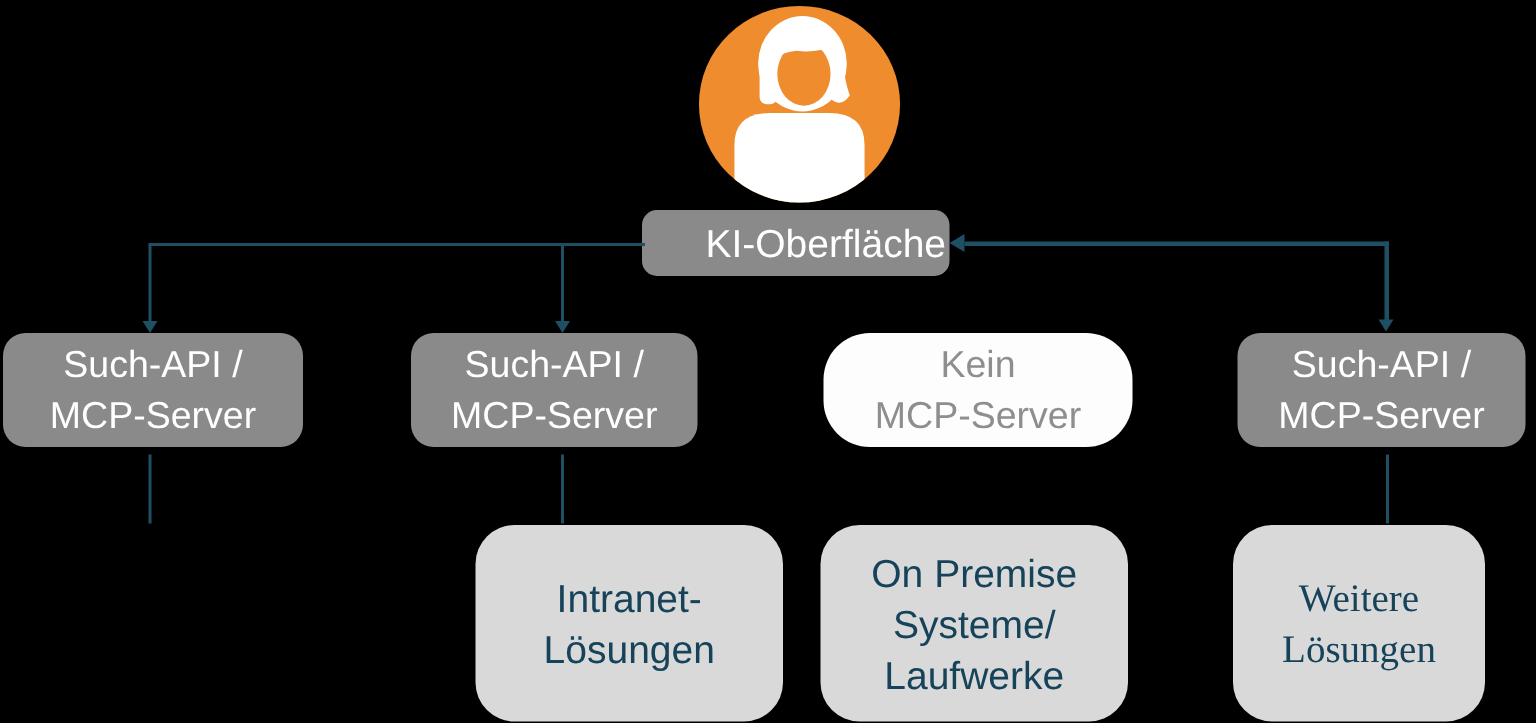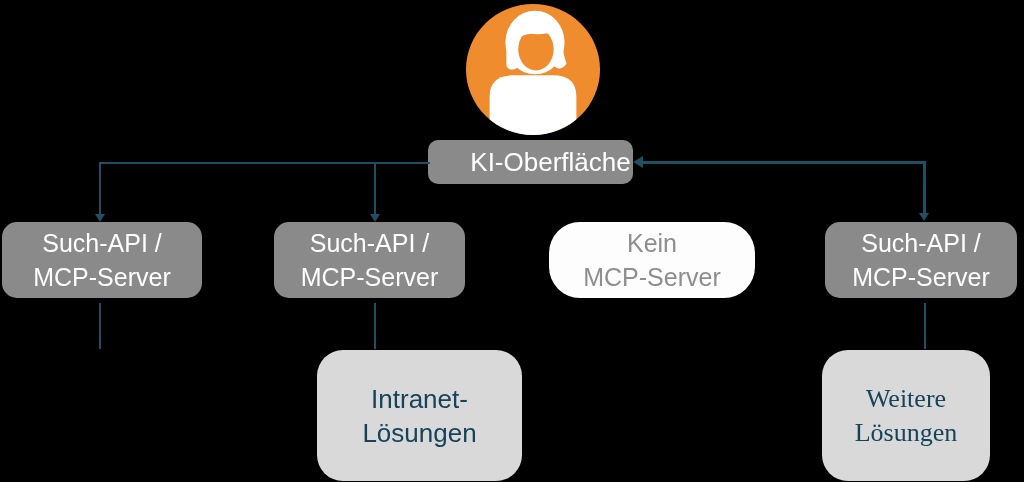--- a/index.html
+++ b/index.html
@@ -114,18 +114,23 @@
   </div>
 
   <div class="line s-c1"></div>
   <div class="line s-c2"></div>
   <div class="line s-c4"></div>
 
   <div class="box bot c2">
     <span class="lbl">Intranet-
 Lösungen</span>
   </div>
+  <div class="box bot c3">
+    <span class="lbl">On Premise
+Systeme/
+Laufwerke</span>
+  </div>
   <div class="box bot c4">
     <span class="lbl">Weitere
 Lösungen</span>
   </div>
 
 </div>
 
 </body></html>

